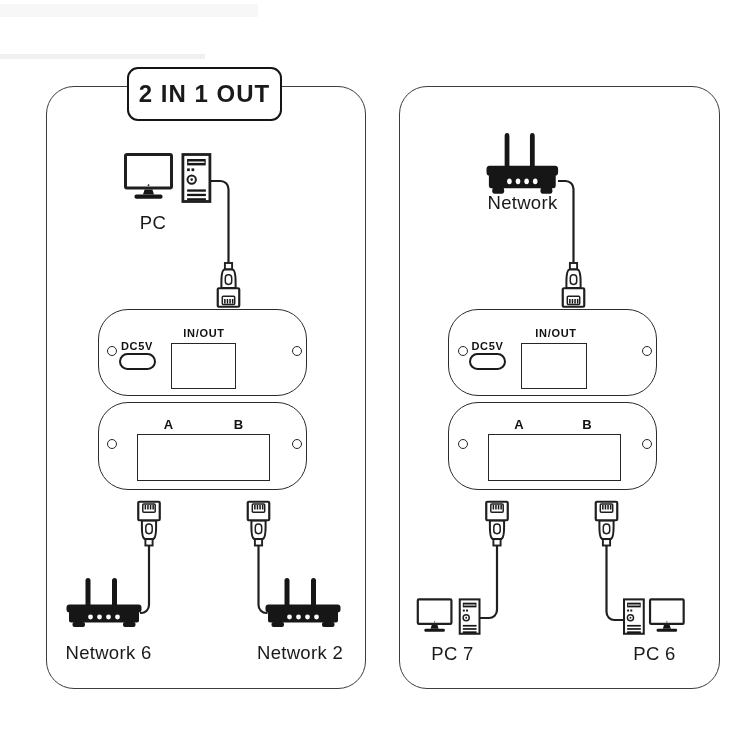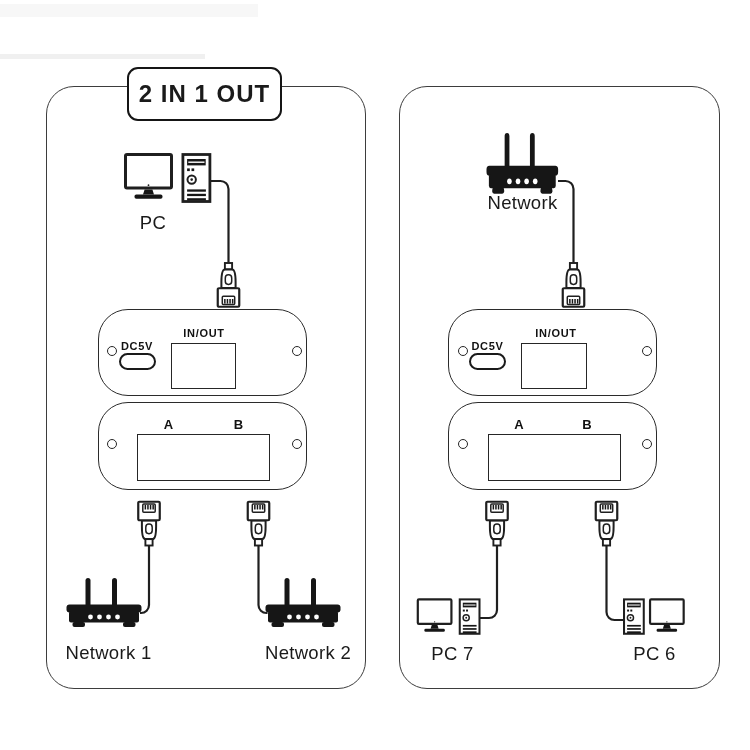--- a/index.html
+++ b/index.html
@@ -154,18 +154,18 @@
   <div class="pill" style="left:469px;top:353px;"></div>
   <div class="port io-r"></div>
   <div class="port ab-r"></div>
   <span class="sm" style="left:556px;top:327px;">IN/OUT</span>
   <span class="sm" style="left:487.5px;top:340px;">DC5V</span>
   <span class="ab" style="left:519px;top:416.5px;">A</span>
   <span class="ab" style="left:587px;top:416.5px;">B</span>
 
   <span class="lbl" style="left:153px;top:212px;">PC</span>
   <span class="lbl" style="left:522.5px;top:192px;">Network</span>
-  <span class="lbl" style="left:108.5px;top:642px;">Network 1</span>
-  <span class="lbl" style="left:308px;top:642px;">Network 2</span>
+  <span class="lbl" style="left:108.5px;top:642px;">Network 6</span>
+  <span class="lbl" style="left:300px;top:642px;">Network 2</span>
   <span class="lbl" style="left:452.5px;top:643px;">PC 7</span>
   <span class="lbl" style="left:654.5px;top:643px;">PC 6</span>
 
 </div>
 
 </body></html>

